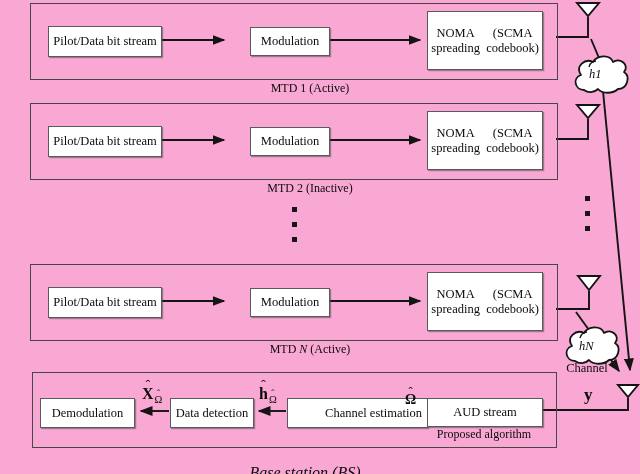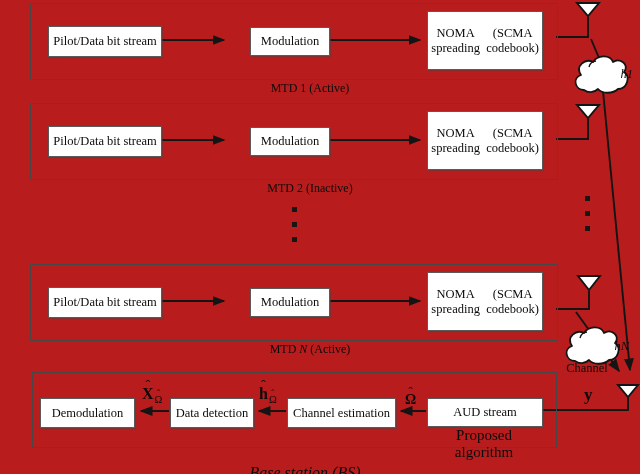--- a/index.html
+++ b/index.html
@@ -1,16 +1,16 @@
 <!DOCTYPE html>
 <html><head>
 <meta charset="utf-8">
 <style>
   html,body { margin:0; padding:0; background:#fff; }
-  .stage { position:relative; width:640px; height:474px; background:#b91c1c;
+  .stage { position:relative; width:640px; height:474px; background:#f9a8d4;
            font-family:"Liberation Serif", serif; color:#0b0b0b; overflow:hidden; }
   .layer { position:absolute; left:0; top:0; }
   .ln   { fill:none; stroke:#141414; stroke-width:1.9; }
   .thin { stroke-width:1.3; }
   .ant  { fill:#ffffff; stroke:#141414; stroke-width:1.9; }
   .cloud{ fill:#ffffff; stroke:#141414; stroke-width:1.8; stroke-linejoin:round; }
 
   .mtd { position:absolute; left:0; width:640px; height:100px; }
   .outer-rect { position:absolute; left:30px; top:0; width:526px; height:75px;
                 border:1.6px solid #474747; background:transparent; }
@@ -25,31 +25,31 @@
                  text-align:center; font-size:12px; line-height:19px; }
   .it { font-style:italic; }
 
   .dots { position:absolute; display:flex; flex-direction:column; gap:10px; }
   .dot  { width:5px; height:5px; background:#161616; }
 
   .bs { position:absolute; left:0; top:372px; width:640px; height:102px; }
   .bs .outer-rect { left:32px; width:523px; height:74px; }
   .bx.demod { left:40px;  top:26px; width:93px;  height:28px; }
   .bx.dd    { left:170px; top:26px; width:82px;  height:28px; }
-  .bx.ce    { left:287px; top:26px; width:107px; height:28px; }
+  .bx.ce    { left:287px; top:26px; width:107px; height:28px;padding-left:32px; }
   .bx.aud   { left:427px; top:26px; width:114px; height:27px; }
   .aud-caption { position:absolute; left:427px; top:55px; width:114px;
-                 text-align:center; font-size:15px; }
+                 text-align:center; font-size:12px; }
   .bs-caption  { position:absolute; left:215px; top:92px; width:180px;
                  text-align:center; font-size:16px;font-style:italic; }
 
   .channel-caption { position:absolute; left:556px; top:361px; width:62px;
                      text-align:center; font-size:12.5px; }
-  .cloud-label { position:absolute; text-align:right; font-size:12.5px;
-                 font-style:italic; line-height:14px;margin-left:16px; }
+  .cloud-label { position:absolute; text-align:left; font-size:12.5px;
+                 font-style:italic; line-height:14px; }
   .cloud-label.top    { left:589px; top:67px;  width:28px; }
   .cloud-label.bottom { left:579px; top:339px; width:34px; }
   .y-label { position:absolute; left:584px; top:385px; font-size:17px; font-weight:bold; }
 
   .msym { position:absolute; white-space:nowrap; }
   .msym .b { position:relative; display:inline-block; font-weight:bold;
              font-size:16px; line-height:1; }
   .msym .b.small { font-size:14px; }
   .msym .s { position:relative; display:inline-block; font-size:10.5px;
              line-height:1; top:4px; margin-left:1px; }

